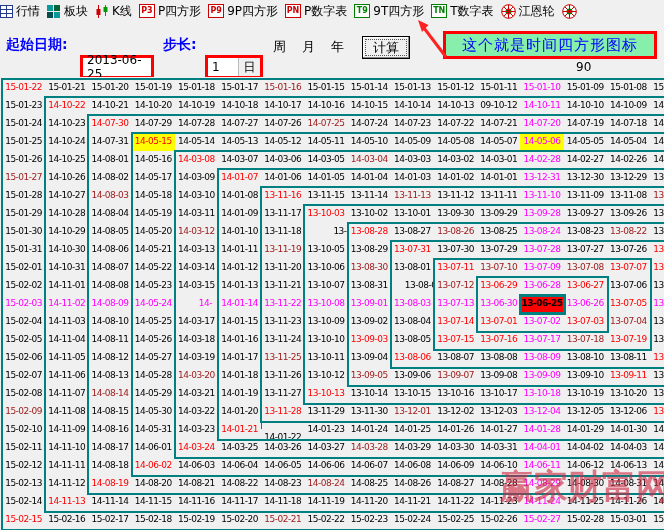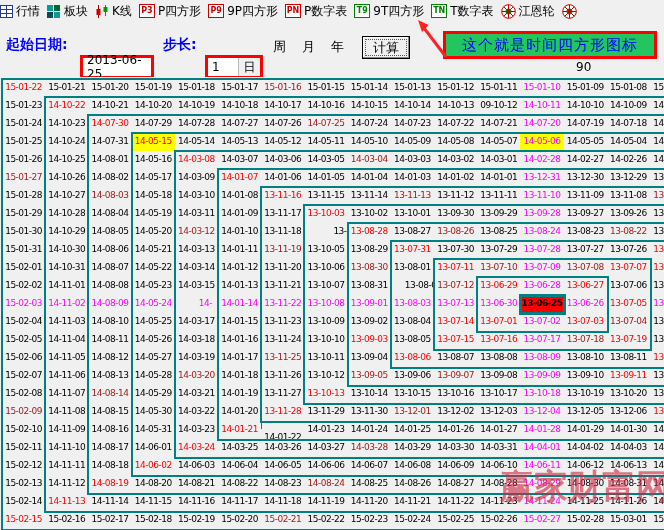--- a/index.html
+++ b/index.html
@@ -32,21 +32,21 @@
   #stepbox .unit{flex:1;background:#F0F0F0;height:100%;display:flex;align-items:center;justify-content:center;border-left:1px solid #bbb;}
   .unit-label{position:absolute;font-size:13px;color:#000;}
   #calc-btn{
     position:absolute;left:362px;top:36px;width:48px;height:23px;
     background:#F0F0F0;border:1px solid #000;box-shadow:inset -1px -1px 0 #888,inset 1px 1px 0 #fff;
     font-size:13px;font-family:inherit;outline:1px dotted #555;outline-offset:-4px;cursor:pointer;
   }
   
   #annotation-box{
     position:absolute;left:443px;top:31px;width:214px;height:28px;box-sizing:border-box;
-    background:#22c55e;border:3px solid #FF0000;color:#0000FF;font-size:15px;
+    background:#86efac;border:3px solid #FF0000;color:#0000FF;font-size:15px;
     display:flex;align-items:center;justify-content:center;letter-spacing:1px;
   }
   #degree-label{position:absolute;left:576px;top:60px;font-size:12px;color:#000;}
   #arrow-svg{position:absolute;left:0;top:0;pointer-events:none;}
   
   #grid{
     position:absolute;left:0;top:77px;width:664px;height:453px;
     background:#F0F0F0;overflow:hidden;
   }
   .cell{

